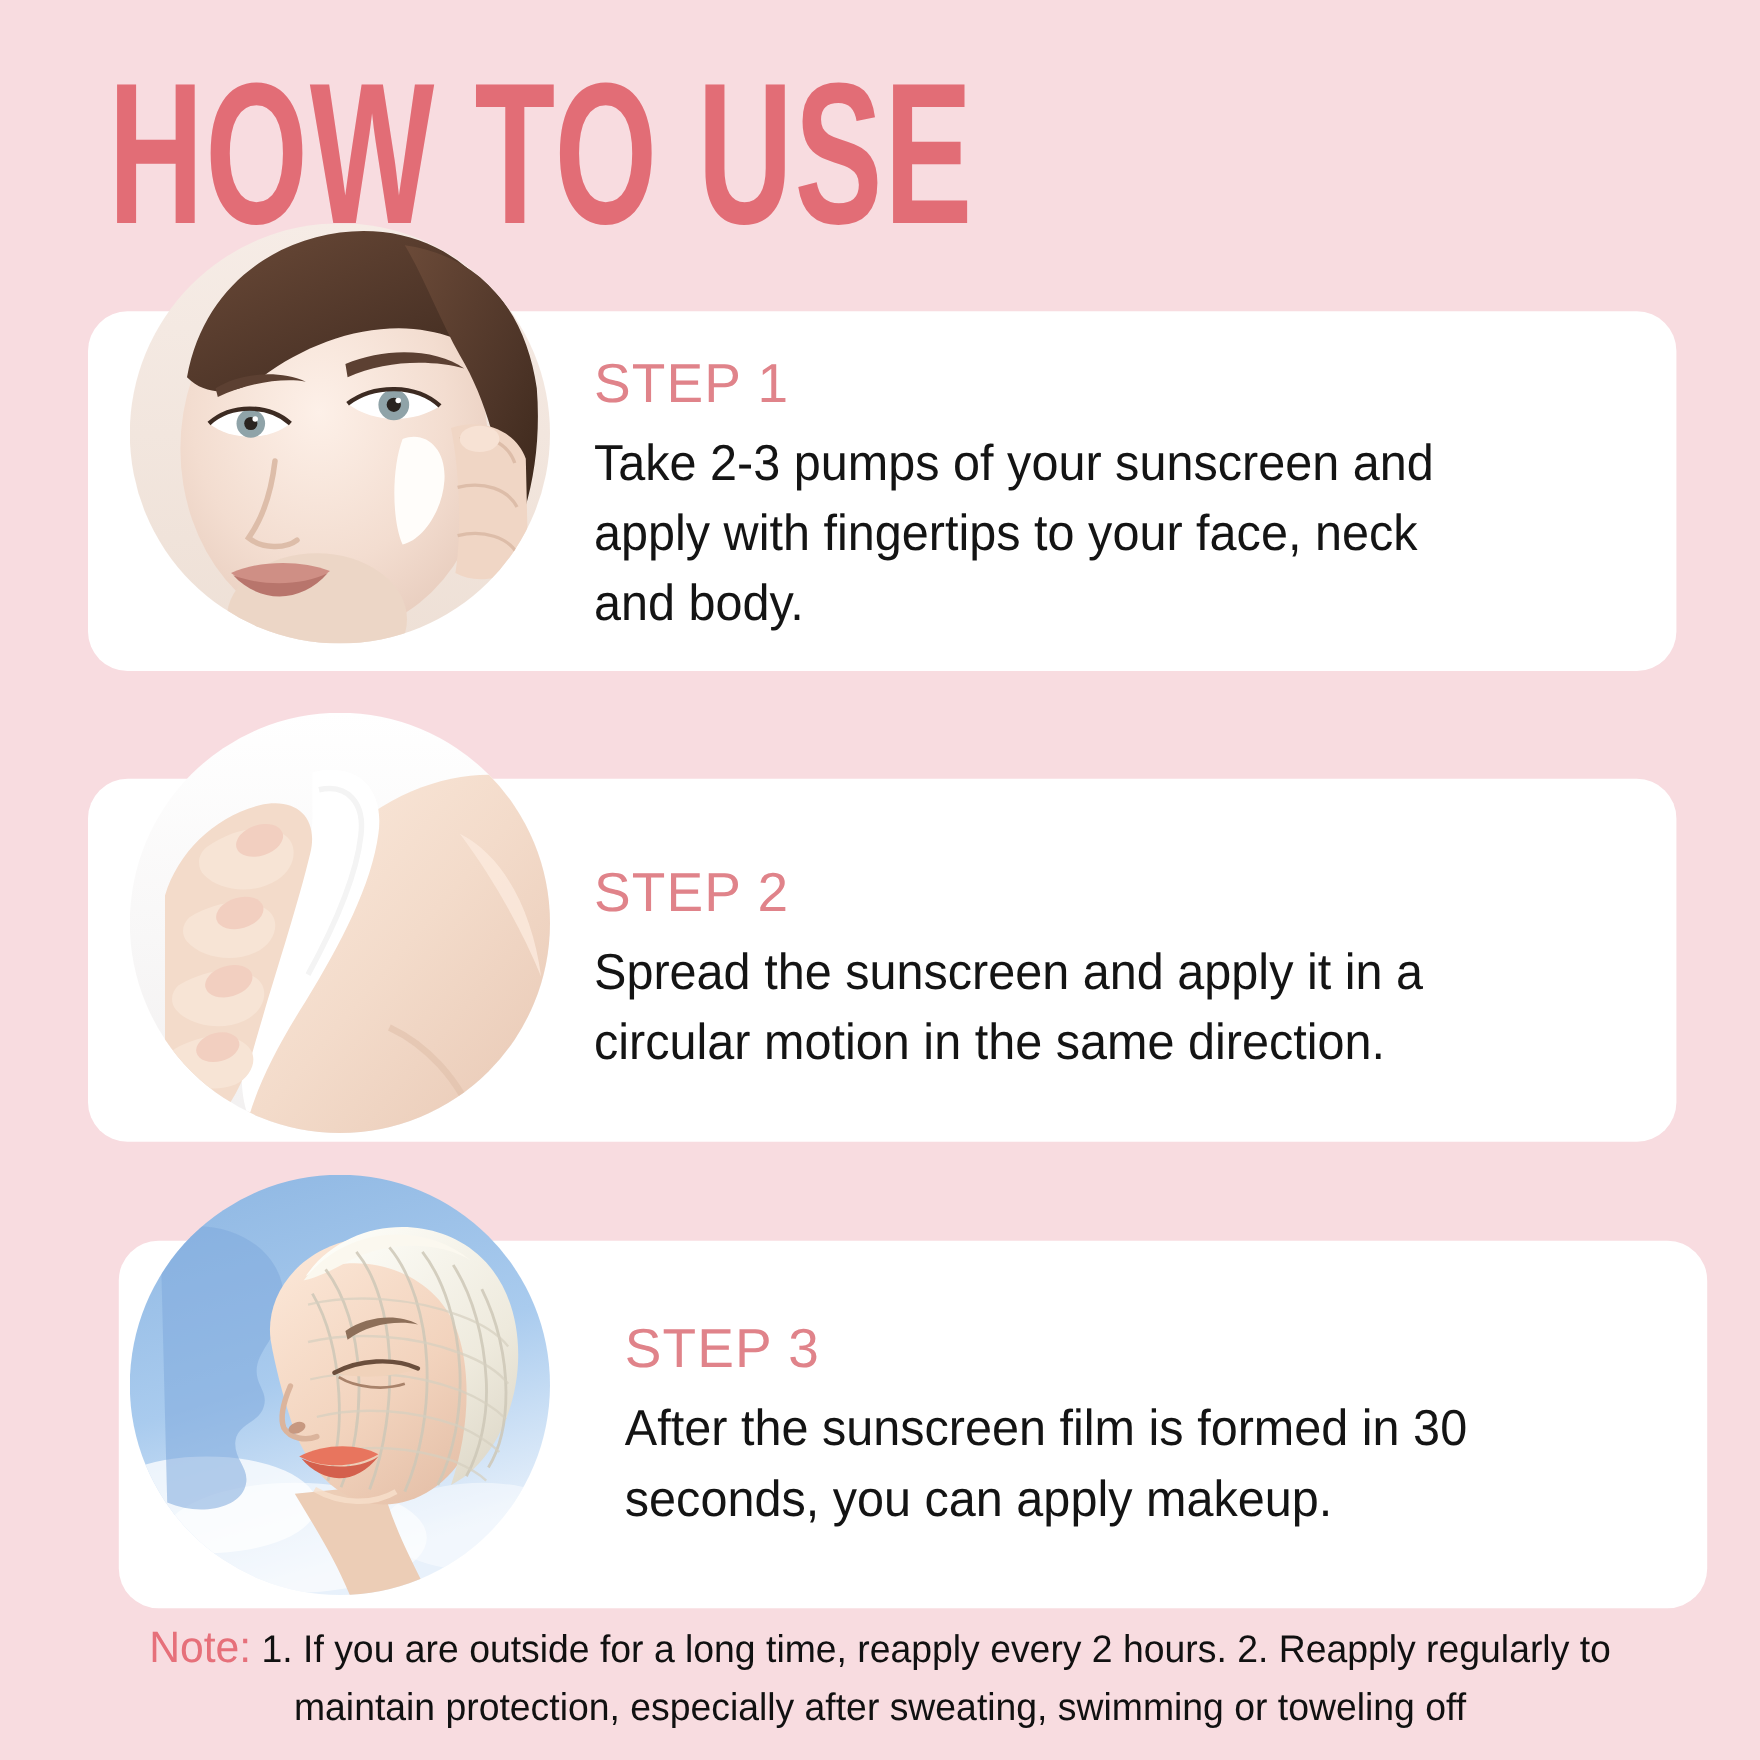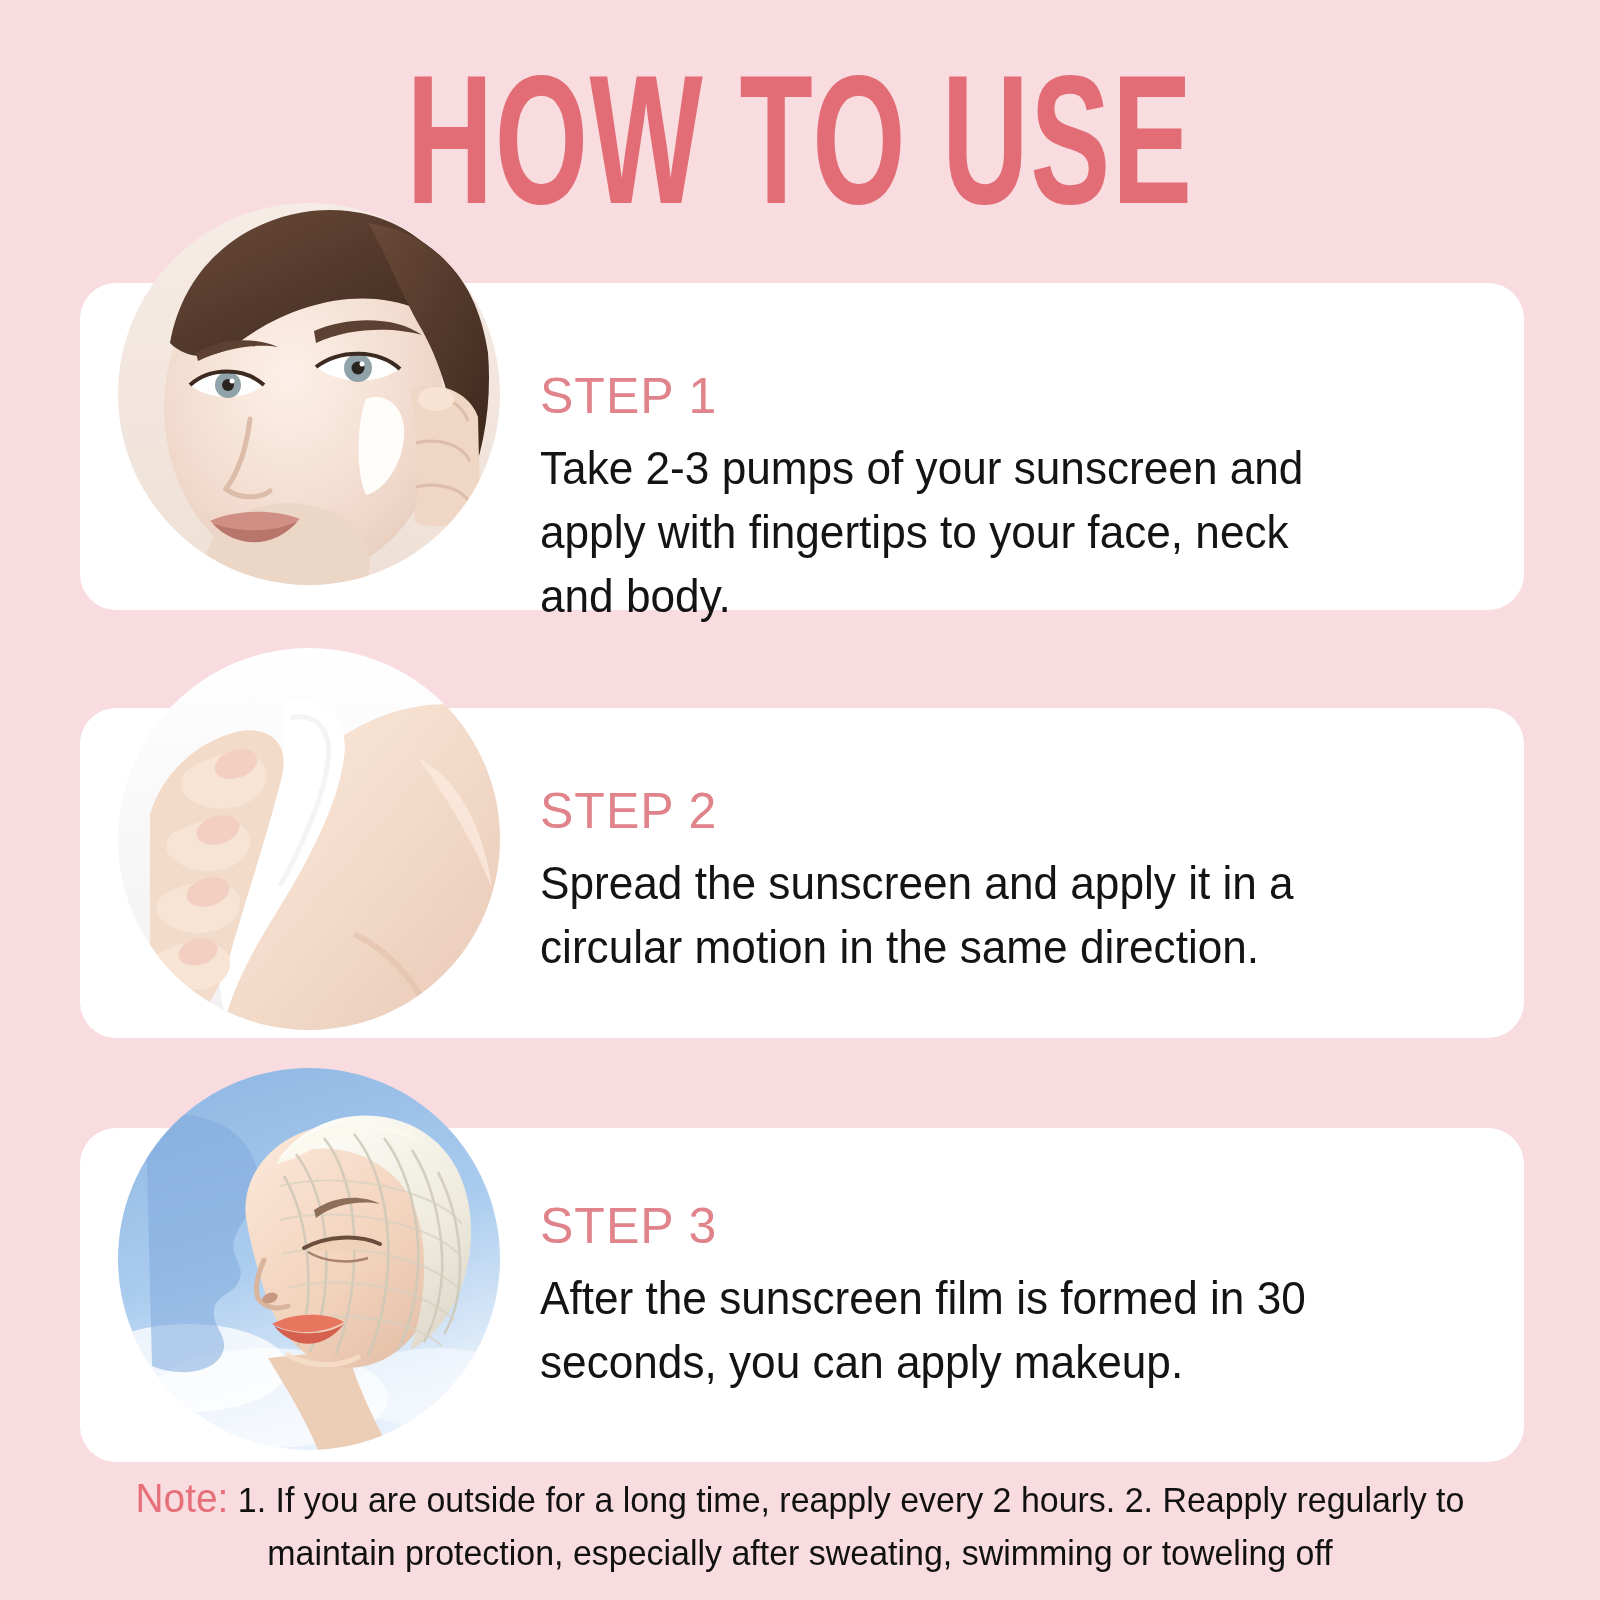--- a/index.html
+++ b/index.html
@@ -12,21 +12,21 @@
   body {
     background:#f8dce0;
     font-family:"Liberation Sans", sans-serif;
     position:relative;
   }
 
   
   .title-wrap {
     position:absolute;
     top:66px; left:0; right:0;
-    text-align:center;
+    text-align:left;
     height:130px;
   }
   .title {
     display:inline-block;
     color:#e26d76;
     font-family:"Liberation Sans", sans-serif;
     font-weight:bold;
     font-size:150px;
     line-height:120px;
     letter-spacing:2px;
@@ -38,35 +38,35 @@
   
   .card {
     position:absolute;
     left:80px;
     width:1444px;
     background:#ffffff;
     border-radius:36px;
   }
   .card-1 { top:283px;  height:327px; }
   .card-2 { top:708px;  height:330px; }
-  .card-3 { top:1128px; height:334px; }
+  .card-3 { top:1128px; height:334px;margin-left:28px; }
 
   
   .card-text {
     position:absolute;
     left:460px;
     right:120px;
     top:0;
     height:100%;
     display:flex;
     flex-direction:column;
     justify-content:center;
     padding-left:0;
   }
-  .card-1 .card-text { padding-top:6px;margin-top:48px; }
+  .card-1 .card-text { padding-top:6px; }
   .card-2 .card-text { padding-top:16px; }
   .card-3 .card-text { padding-top:2px; }
 
   .step-label {
     color:#e0838a;
     font-size:50px;
     line-height:56px;
     letter-spacing:1px;
     margin-bottom:12px;
     font-family:"Liberation Sans", sans-serif;

